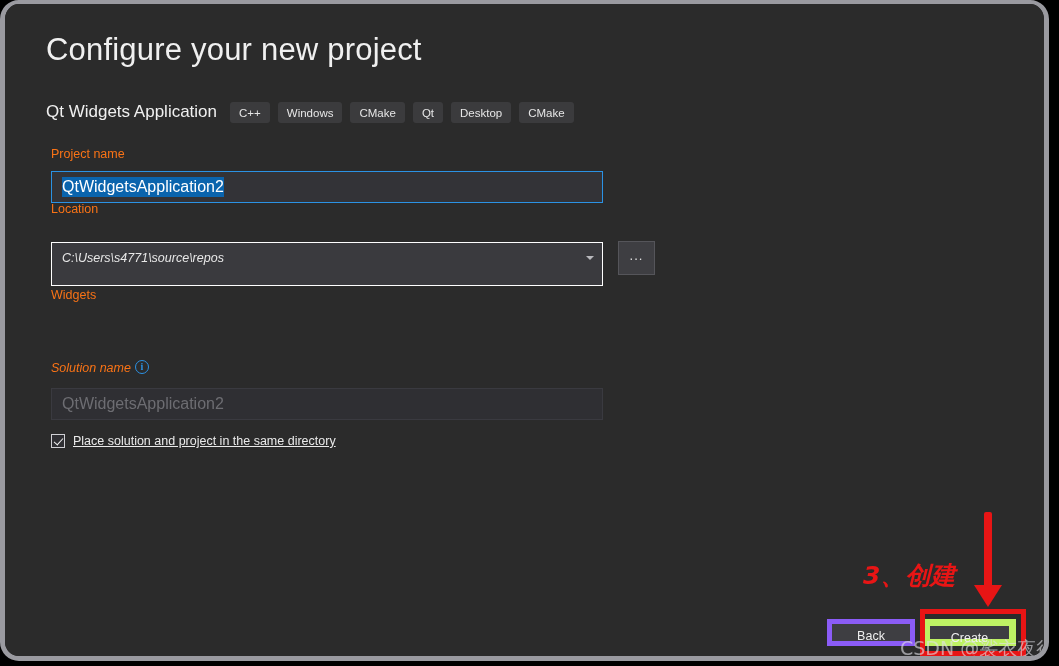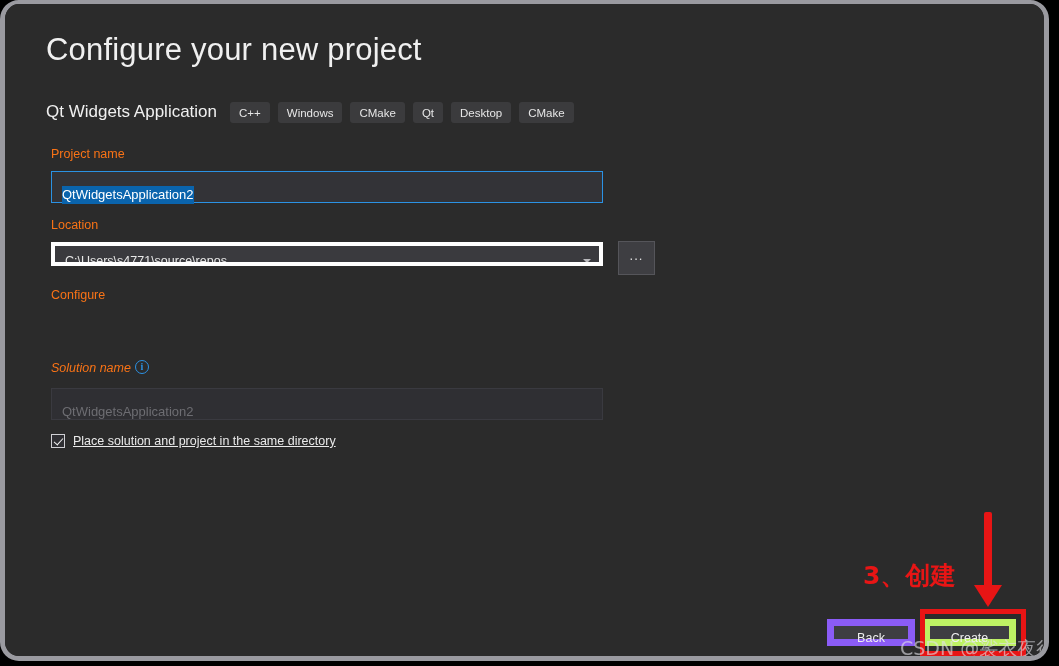--- a/index.html
+++ b/index.html
@@ -89,52 +89,53 @@
     color: #f97316;
     white-space: nowrap;
   }
   .text-input {
     position: absolute;
     box-sizing: border-box;
     height: 32px;
     background: #333337;
     border: 1px solid #3f3f46;
     color: #e8e8e8;
-    font-size: 13px;
+    font-size: 16px;
     font-family: "Liberation Sans", "DejaVu Sans", sans-serif;
-    padding: 8px 10px;
+    padding: 0 10px;
     line-height: 30px;
     outline: none;
   }
   .text-input.focused {
     border: 1px solid #2b92e4;
     background: #333337;
   }
   .text-input.disabled {
     background: #2f2f33;
     border: 1px solid #3a3a40;
     color: #6d6d72;
   }
   .selection {
     background: #0a64ad;
     color: #ffffff;
     padding: 1px 0 2px 0;
   }
   .combo {
     position: absolute;
     box-sizing: border-box;
-    height: 24px;
+    height: 44px;
     background: #3a3a3e;
-    border: 4px solid #ffffff;
+    border: 1px solid #ffffff;
     color: #e8e8e8;
     font-size: 12.5px;
     line-height: 30px;
     padding: 0 22px 0 10px;
     white-space: nowrap;
     overflow: hidden;
+    font-style: italic;
   }
   .combo .caret {
     position: absolute;
     right: 8px;
     top: 13px;
     width: 0;
     height: 0;
     border-left: 4px solid transparent;
     border-right: 4px solid transparent;
     border-top: 4px solid #b9b9bd;
@@ -204,21 +205,21 @@
     white-space: nowrap;
     text-decoration: underline;
   }
 
   
   .btn {
     position: absolute;
     box-sizing: border-box;
     height: 27px;
     background: #3e3e42;
-    border: 7px solid #8b5cf6;
+    border: 5px solid #8b5cf6;
     color: #efefef;
     font-size: 12.5px;
     line-height: 25px;
     text-align: center;
     cursor: pointer;
     font-family: "Liberation Sans", "DejaVu Sans", sans-serif;
   }
   .btn.primary-focus {
     border: 7px solid #bef264;
   }
@@ -281,45 +282,45 @@
         <span class="tag">Qt</span>
         <span class="tag">Desktop</span>
         <span class="tag">CMake</span>
       </div>
 
       <div class="field-label" style="left:46px; top:143px;">Project name</div>
       <div class="text-input focused" style="left:46px; top:167px; width:552px;">
         <span class="selection">QtWidgetsApplication2</span>
       </div>
 
-      <div class="field-label" style="left:46px; top:214px;text-align:right;">Location</div>
+      <div class="field-label" style="left:46px; top:198px;text-align:right;">Location</div>
       <div class="combo" style="left:46px; top:238px; width:552px;">
         <span>C:\Users\s4771\source\repos</span>
         <span class="caret"></span>
       </div>
       <div class="browse-btn" style="left:613px; top:237px;">...</div>
 
-      <div class="field-label" style="left:46px; top:284px;">Configure</div>
+      <div class="field-label" style="left:46px; top:284px;">Widgets</div>
 
       <div class="field-label" style="left:46px; top:357px;font-style:italic;">Solution name</div>
       <div class="info-icon" style="left:130px; top:356px;">i</div>
       <div class="text-input disabled" style="left:46px; top:384px; width:552px;">
         <span>QtWidgetsApplication2</span>
       </div>
 
       <div class="checkbox-row">
         <span class="checkbox-box"></span>
         <span class="checkbox-label">Place solution and project in the same directory</span>
       </div>
 
       <div class="btn" style="left:822px; top:615px; width:88px;">Back</div>
       <div class="btn primary-focus" style="left:918px; top:615px; width:93px;">Create</div>
 
       <div class="anno-arrow-shaft" style="left:979px; top:508px; width:8px; height:80px;"></div>
       <div class="anno-arrow-head" style="left:969px; top:581px;"></div>
-      <div class="anno-text" style="left:858px; top:555px;">3、创建</div>
+      <div class="anno-text" style="left:858px; top:555px;font-style:italic;">3、创建</div>
       <div class="anno-rect" style="left:915px; top:605px; width:106px; height:47px;"></div>
 
       <div class="watermark" style="left:895px; top:632px;">CSDN @裟衣夜行</div>
 
     </div>
   </div>
 </div>
 
 </body></html>

